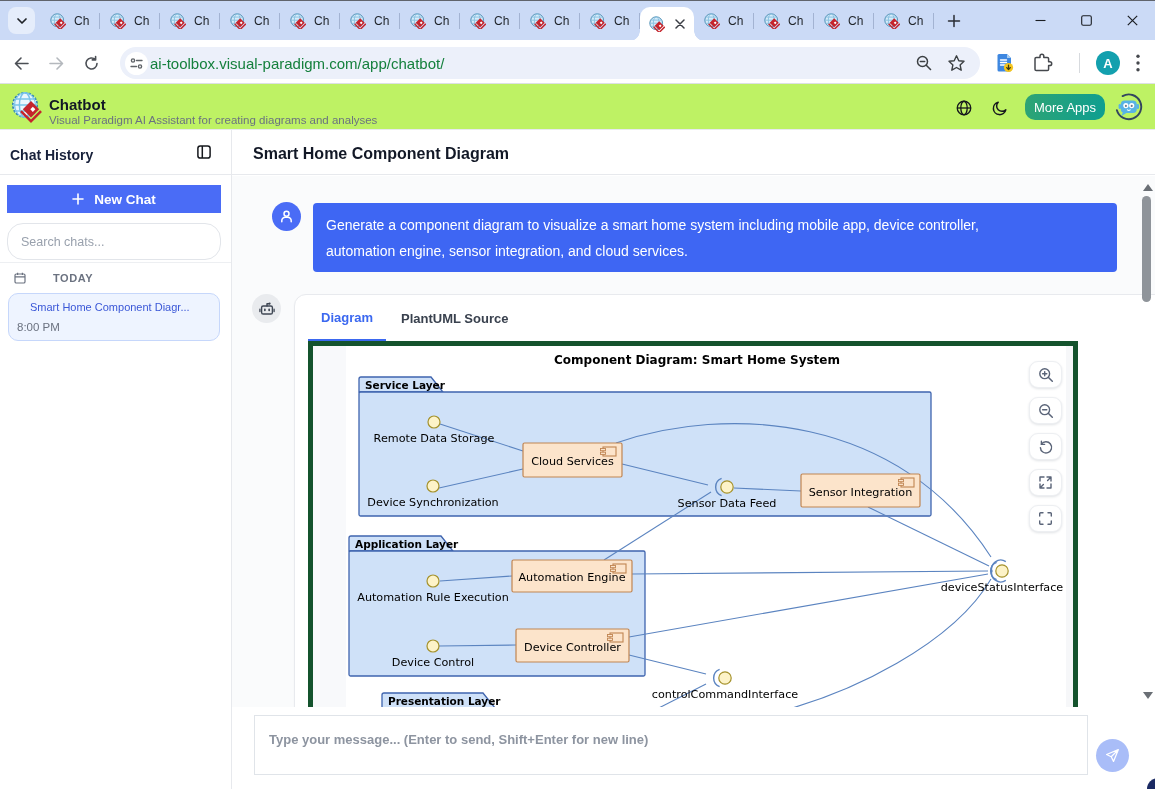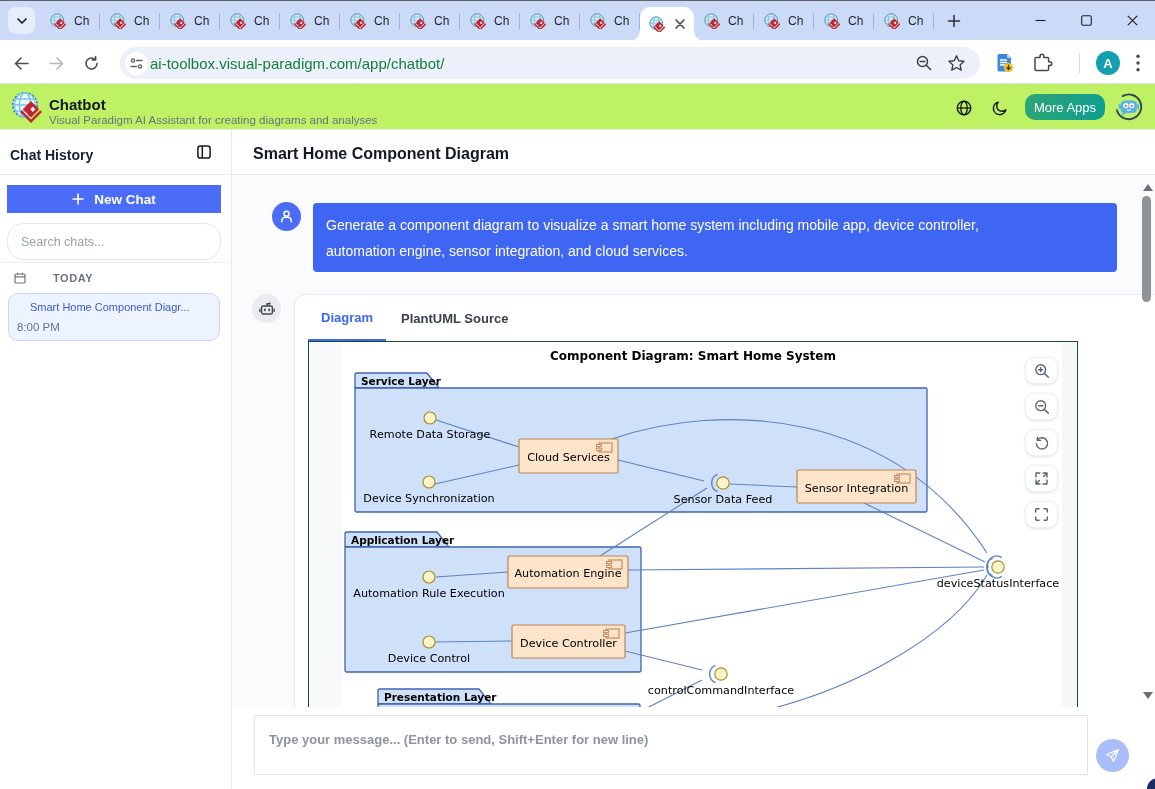--- a/index.html
+++ b/index.html
@@ -66,21 +66,21 @@
 
 .chat-area { position:absolute; left:232px; top:176px; width:923px; height:531px; background:#fafbfc; overflow:hidden; }
 .u-avatar { position:absolute; left:40px; top:26px; width:29px; height:29px; border-radius:50%; background:#4a6cf6; display:flex; align-items:center; justify-content:center; }
 .u-bubble { position:absolute; left:81px; top:27px; width:804px; height:69px; background:#3e66f3; border-radius:4px; color:#fff; font-size:14px; line-height:25.5px; padding:10px 68px 0 13px; }
 .b-avatar { position:absolute; left:20px; top:118px; width:29px; height:29px; border-radius:50%; background:#e9ebee; display:flex; align-items:center; justify-content:center; }
 .bot-card { position:absolute; left:62px; top:118px; width:883px; height:426px; background:#fff; border:1px solid #e8eaee; border-radius:12px; box-shadow:0 1px 2px rgba(16,24,40,.04); }
 .card-tabs { position:absolute; left:0; top:0; height:46px; display:flex; }
 .ctab { height:46px; display:flex; align-items:center; font-size:13px; }
 .ctab.active { margin-left:13px; padding:0 13px; color:#3b68f0; font-weight:600; border-bottom:2.5px solid #3b68f0; }
 .ctab.plain { margin-left:15px; color:#39414e; font-weight:600; }
-.diagram-box { position:absolute; left:13px; top:46px; width:770px; height:372px; border:1px solid #14532d; background:#fff; overflow:hidden; }
+.diagram-box { position:absolute; left:13px; top:46px; width:770px; height:372px; border:5px solid #14532d; background:#fff; overflow:hidden; }
 .diagram-box .left-strip { position:absolute; left:0; top:0; width:33px; height:100%; background:#f8f9fb; }
 .diagram-box .right-strip { position:absolute; right:0; top:0; width:17px; height:100%; background:#f6f7f9; }
 .dsvg { position:absolute; left:0; top:0; }
 .zoom-ctrls { position:absolute; left:716px; top:15px; width:33px; display:flex; flex-direction:column; gap:9px; }
 .zbtn { width:33px; height:27px; background:#fff; border:1px solid #edeff2; border-radius:9px; box-shadow:0 1px 2.5px rgba(25,35,60,.13); display:flex; align-items:center; justify-content:center; }
 
 
 .footer { position:absolute; left:232px; top:707px; width:923px; height:82px; background:#fff; }
 .msg-input { position:absolute; left:22px; top:8px; width:834px; height:60px; border:1px solid #e0e4e9; border-radius:0; background:#fff;font-weight:bold; }
 .msg-ph { position:absolute; left:14px; top:16px; font-size:13px; color:#8d94a0; }

